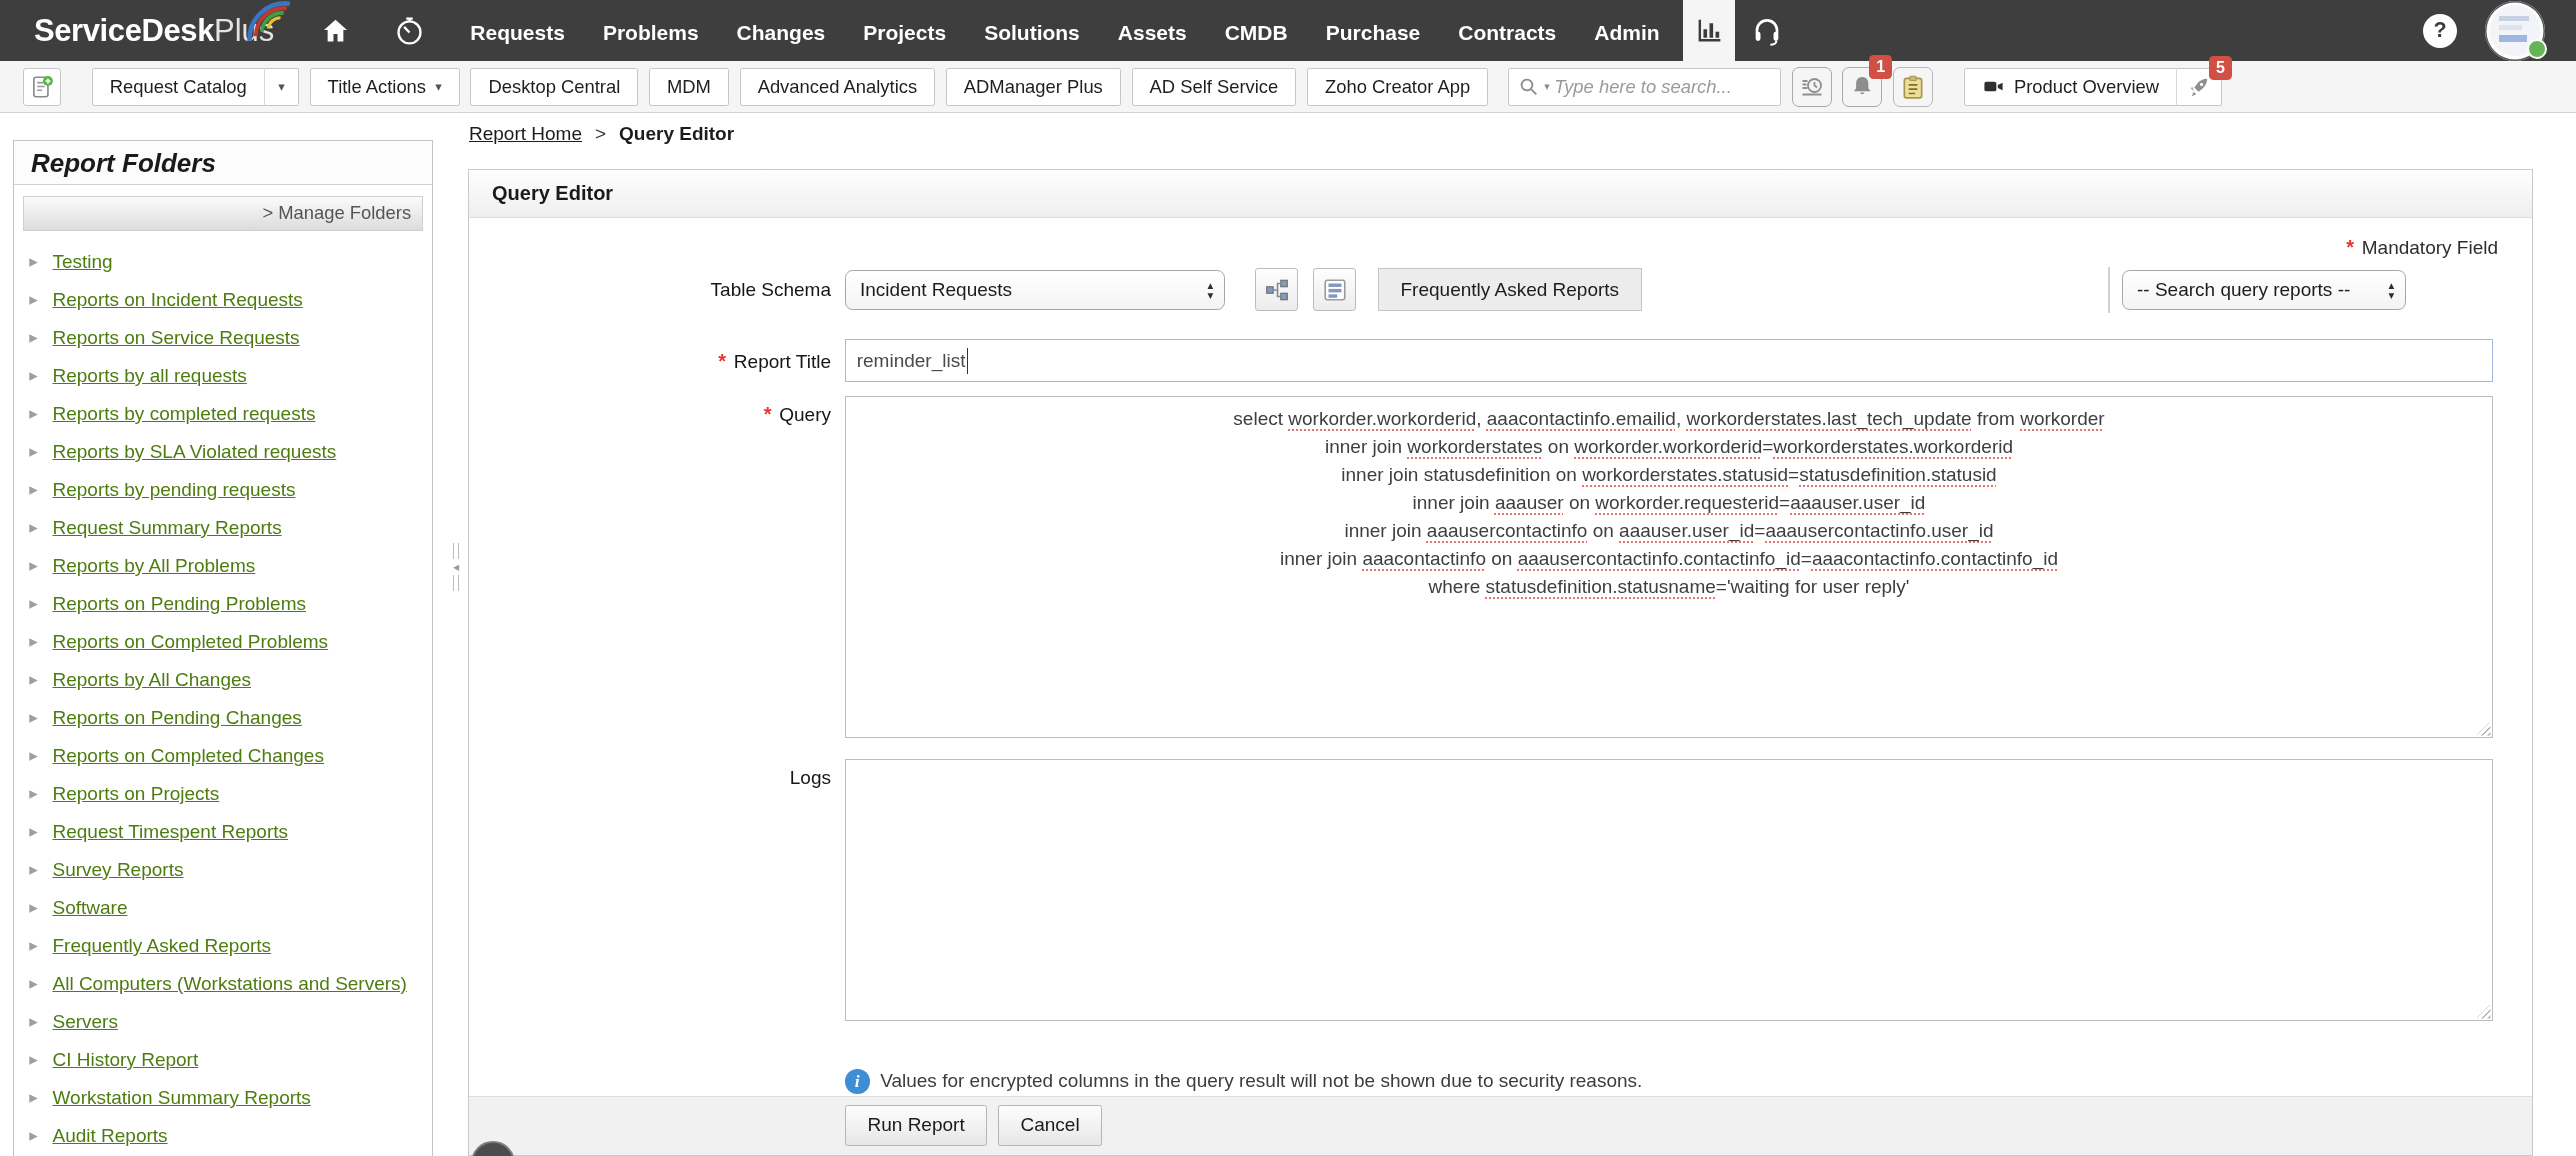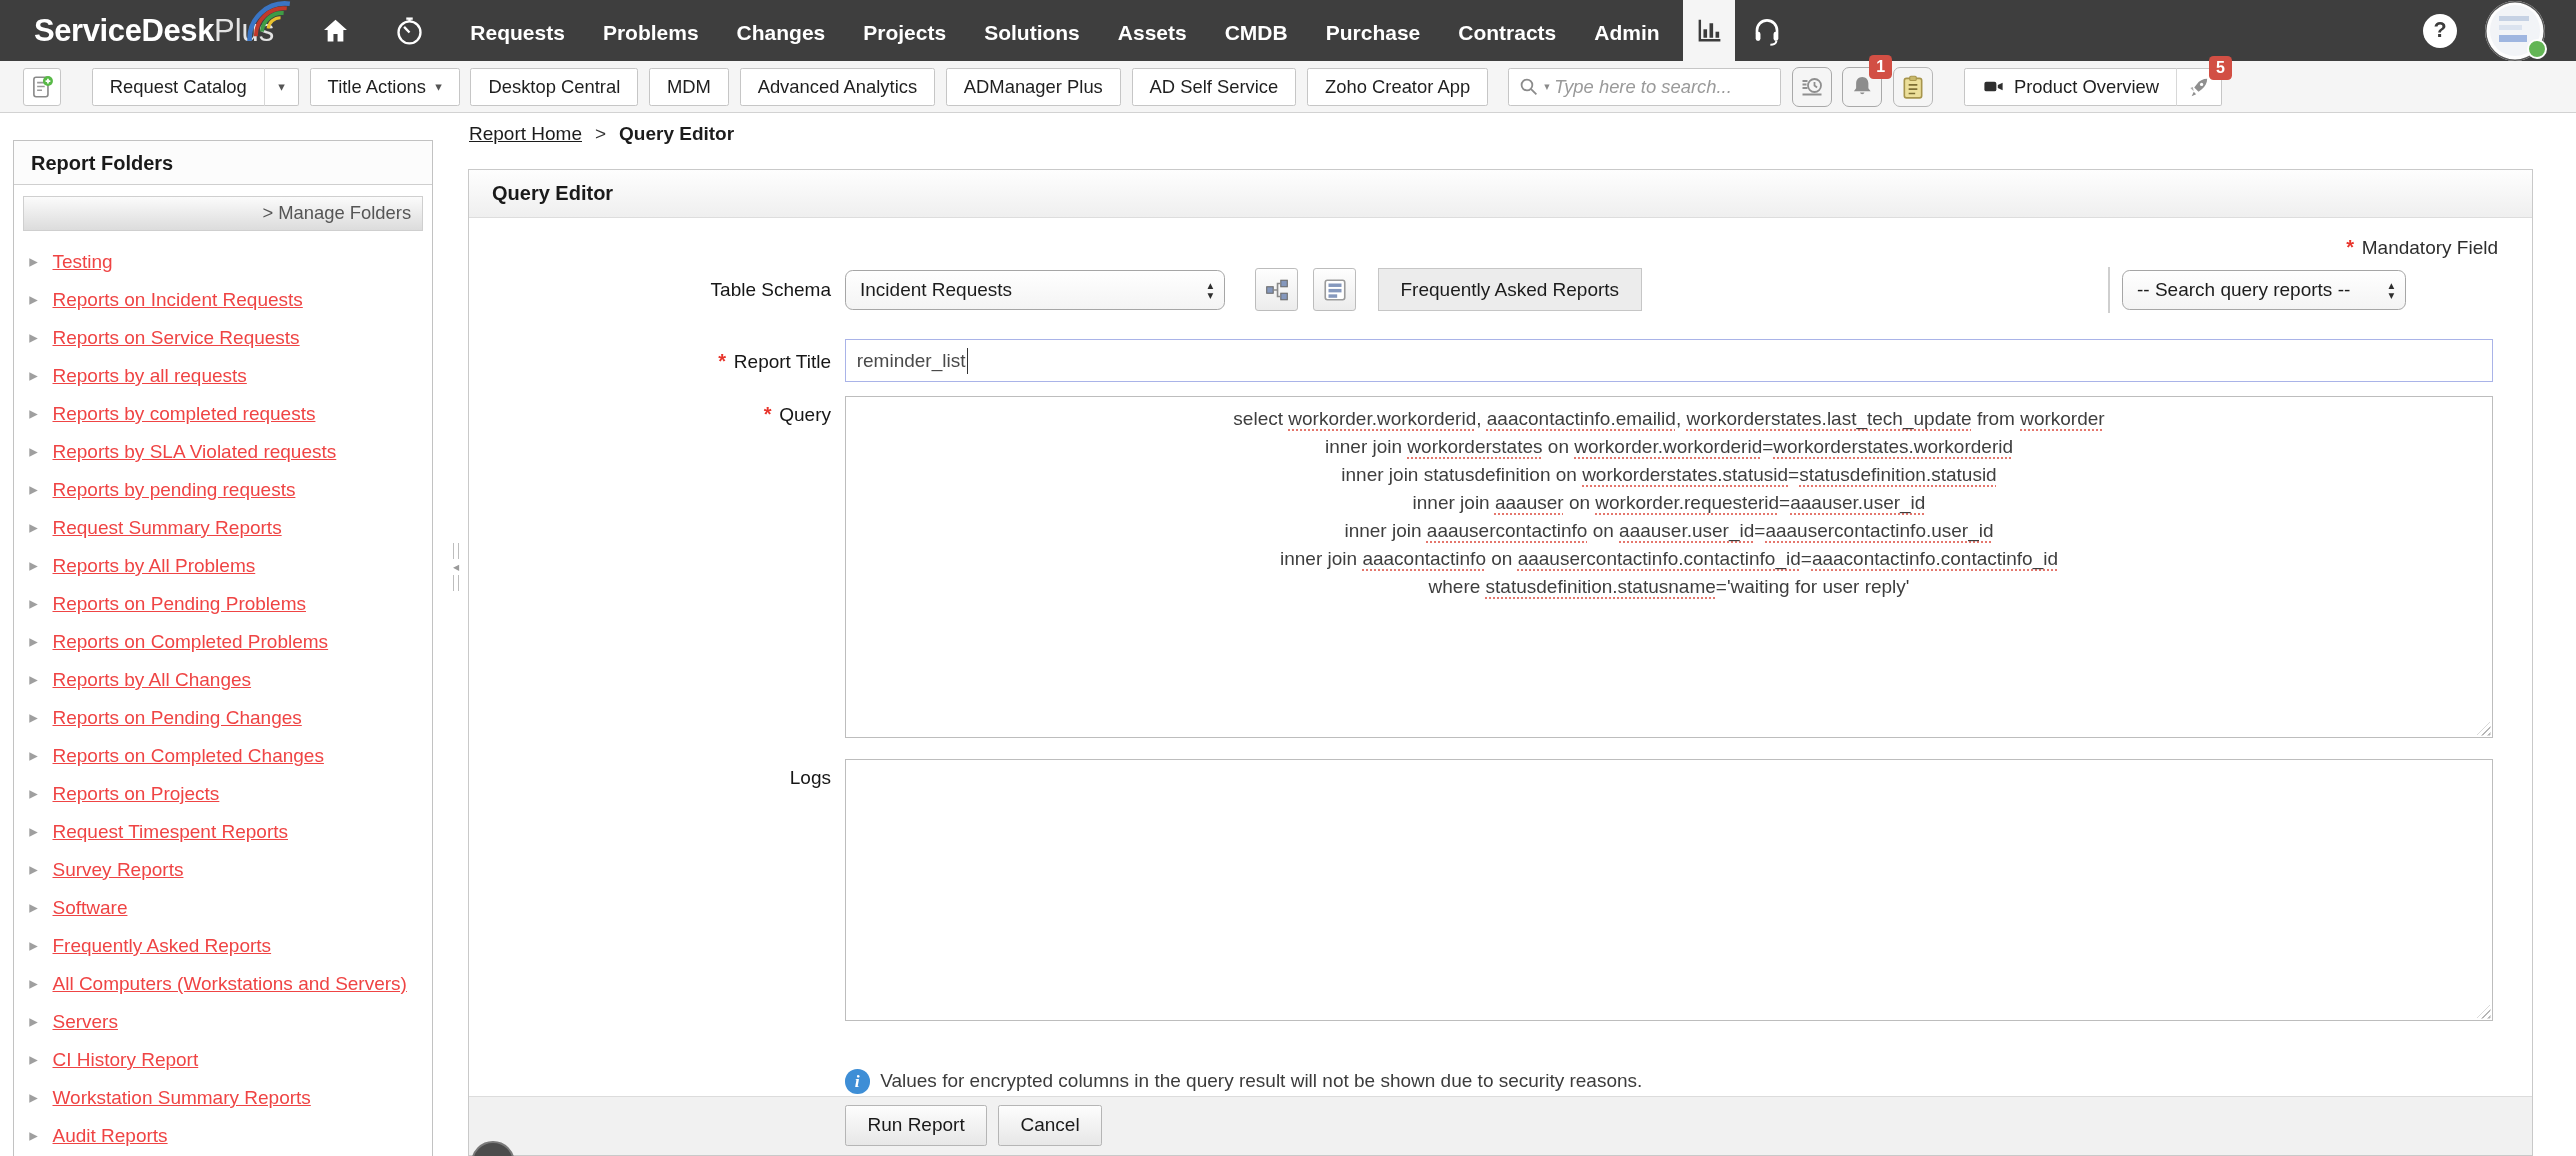--- a/index.html
+++ b/index.html
@@ -62,29 +62,29 @@
 
   
   #breadcrumb { position:absolute; left:469px; top:123px; font-size:19px; color:#1c1c1c; }
   #breadcrumb a { color:#1c1c1c; text-decoration:underline; cursor:pointer; }
   #breadcrumb .sep { margin:0 7.7px; color:#333; }
   #breadcrumb .cur { font-weight:700; }
 
   
   #sidebar { position:absolute; left:13px; top:140px; width:420px; height:1051px;
              background:#fff; border:0.8px solid #c2c2c2; }
-  .sb-header { height:44px; line-height:44px; padding-left:17px; font-size:20px; font-weight:700;
-               color:#1a1a1a; border-bottom:0.8px solid #cfcfcf; background:#fcfcfc; }
+  .sb-header { height:44px; line-height:44px; padding-left:17px; font-size:26px; font-weight:700;
+               color:#1a1a1a; border-bottom:0.8px solid #cfcfcf; background:#fcfcfc;font-style:italic; }
   .manage-bar { margin:10.7px 9.2px 0 9.2px; height:35px; background:linear-gradient(#fbfbfb,#dcdcdc);
                 border:0.8px solid #cfcfcf; display:flex; justify-content:flex-end; align-items:center;
                 padding-right:10.7px; color:#555; font-size:18.4px; cursor:pointer; }
   #folder-list { list-style:none; margin-top:12.3px; }
   #folder-list li { height:38px; display:flex; align-items:center; padding-left:15.3px; gap:9.2px; }
   #folder-list .arr { color:#9f9f9f; font-size:17px; width:14px; flex:0 0 auto; }
-  #folder-list a { color:#ef4444; font-size:19px; text-decoration:underline; cursor:pointer; white-space:nowrap; }
+  #folder-list a { color:#4d7c0f; font-size:19px; text-decoration:underline; cursor:pointer; white-space:nowrap; }
 
   #gripper { position:absolute; left:451px; top:537px; width:10px; height:60px; display:flex;
              flex-direction:column; align-items:center; justify-content:center; gap:3.1px; cursor:pointer; }
   .gr-line { width:5.4px; height:15.3px; border-left:1.5px solid #bdbdbd; border-right:1.5px solid #bdbdbd; }
   .gr-arrow { color:#9a9a9a; font-size:12.3px; line-height:10.7px; }
 
   
   #main-panel { position:absolute; left:468px; top:169px; width:2065px; height:987px;
                 background:#fff; border:0.8px solid #c9c9c9; }
   .panel-header { height:48px; background:linear-gradient(#fefefe,#efefef); border-bottom:0.8px solid #ddd;

